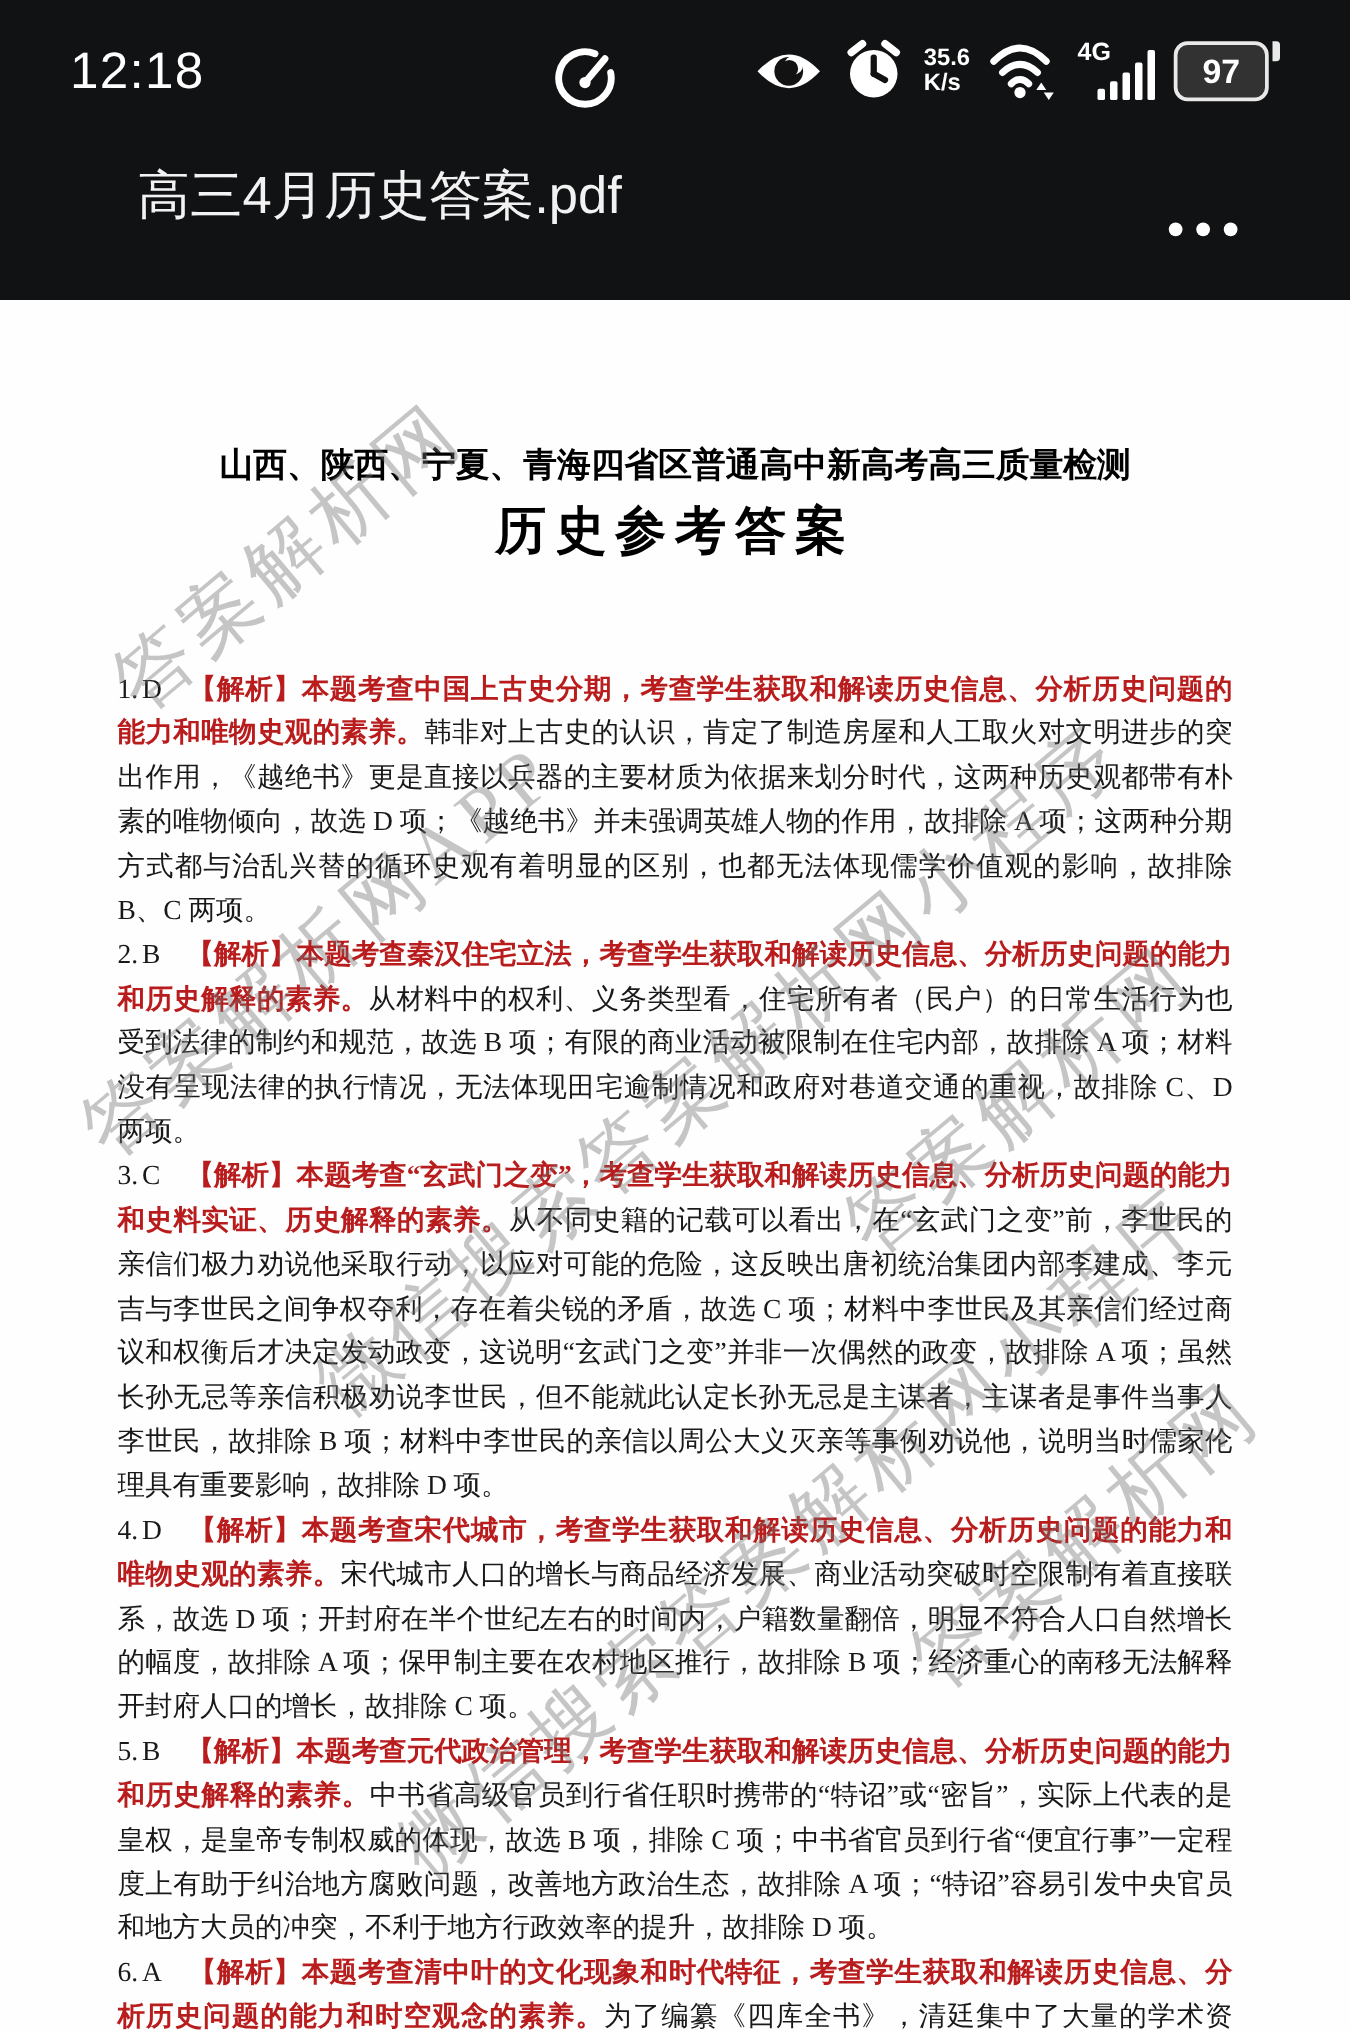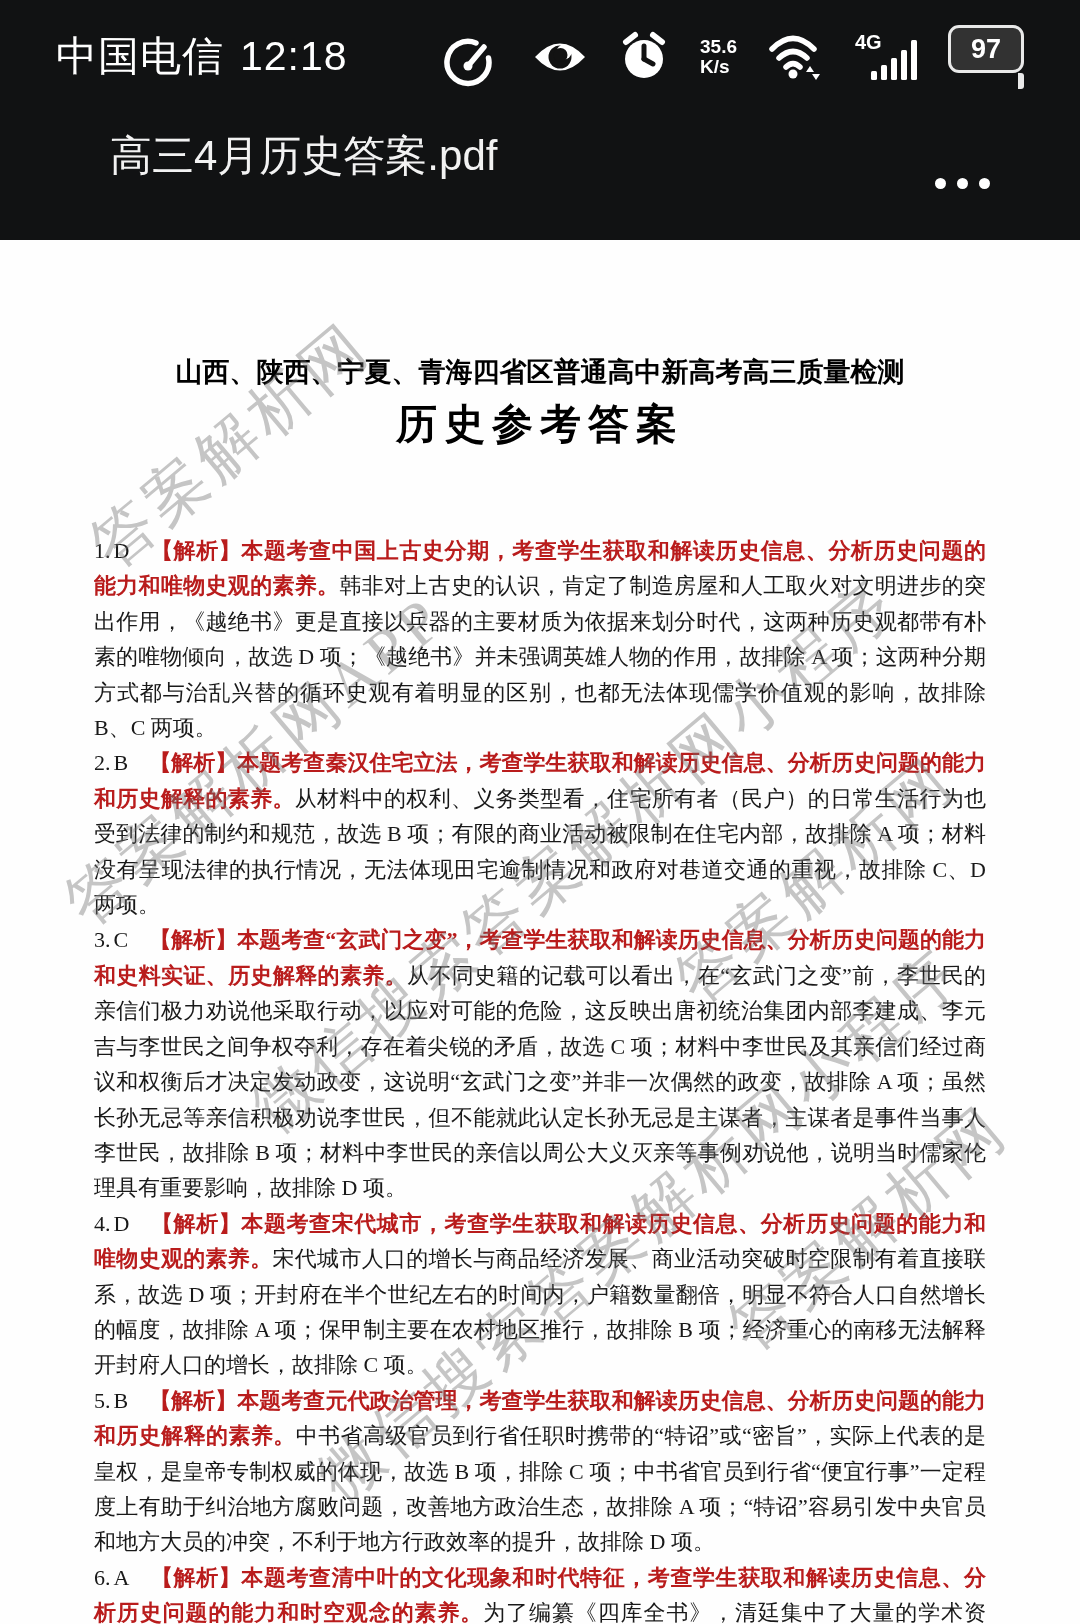--- a/index.html
+++ b/index.html
@@ -3,27 +3,27 @@
 <meta charset="utf-8">
 <style>
   html,body{margin:0;padding:0;}
   body{width:1080px;height:1624px;overflow:hidden;background:#111;position:relative;
        font-family:"Liberation Sans",sans-serif;-webkit-font-smoothing:antialiased;}
 
   
   .statusbar{position:absolute;top:0;left:0;width:1080px;height:112px;background:#111213;color:#fff;}
   .sb-left{position:absolute;left:56px;top:32px;display:flex;gap:16px;font-size:41px;line-height:48px;letter-spacing:1px;}
   .sb-center{position:absolute;left:444px;top:36px;}
-  .sb-right{position:absolute;right:56px;top:28px;height:58px;display:flex;align-items:center;gap:31px;}
+  .sb-right{position:absolute;right:56px;top:28px;height:58px;display:flex;align-items:center;gap:15px;}
   .speed{color:#fff;font-size:19px;line-height:20px;font-weight:700;text-align:left;}
   .sig{position:relative;width:64px;height:52px;}
   .sig-4g{position:absolute;left:2px;top:0;font-size:20px;font-weight:700;}
   .sig-bars{position:absolute;left:0;right:0;bottom:3px;display:flex;align-items:flex-end;gap:4px;justify-content:flex-end;}
   .sig-bars i{display:block;width:6px;background:#fff;border-radius:1.5px;}
-  .battery{display:flex;align-items:flex-end;flex-direction:column;}
+  .battery{display:flex;align-items:flex-start;}
   .battery-body{width:70px;height:42px;border:3px solid #e9e9e9;border-radius:11px;background:#323232;
     display:flex;align-items:center;justify-content:center;color:#fff;font-size:27px;font-weight:700;}
   .battery-nub{width:6px;height:16px;background:#e9e9e9;border-radius:0 3px 3px 0;margin-left:3px;}
 
   
   .appbar{position:absolute;top:112px;left:0;width:1080px;height:128px;background:#111213;color:#fff;}
   .back-btn{position:absolute;left:48px;top:142px;width:44px;height:66px;display:flex;align-items:center;justify-content:center;cursor:pointer;}
   .appbar-titles{position:absolute;left:110px;top:18px;}
   .appbar-title{font-size:42px;line-height:52px;color:#f2f2f2;font-weight:400;}
   .appbar-sub{font-size:29px;line-height:36px;color:#9a9a9a;margin-top:5px;}
@@ -47,21 +47,20 @@
   .wm{position:absolute;transform:translate(-50%,-50%) rotate(-40deg);white-space:nowrap;
     font-family:"Liberation Serif",serif;font-size:62px;color:rgba(112,112,112,0.40);letter-spacing:6px;}
 
   svg{display:block;}
 </style>
 </head>
 <body>
 
 <div class="statusbar">
   <div class="sb-left">
-    <span>中国电信</span>
     <span>12:18</span>
   </div>
 
   <div class="sb-center">
     <svg width="50" height="54" viewBox="0 0 50 54">
       <path d="M32 7 A21 21 0 1 0 44.5 22" fill="none" stroke="#fff" stroke-width="5.5" stroke-linecap="round"></path>
       <line x1="24" y1="30" x2="40" y2="11" stroke="#fff" stroke-width="5.5" stroke-linecap="round"></line>
       <circle cx="24" cy="30" r="4.5" fill="#fff"></circle>
     </svg>
   </div>

